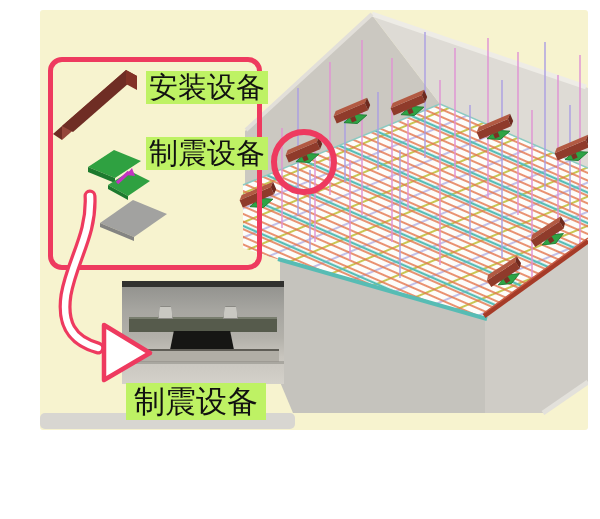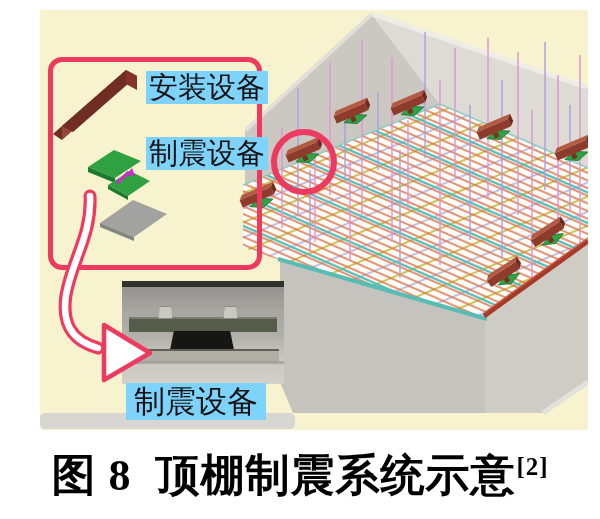--- a/index.html
+++ b/index.html
@@ -5,21 +5,21 @@
   html,body{margin:0;padding:0;background:#ffffff;}
   .page{position:relative;width:600px;height:519px;background:#ffffff;overflow:hidden;
         font-family:"Liberation Serif","DejaVu Serif",serif;}
   .panel{position:absolute;left:40px;top:10px;width:548px;height:420px;
          background:#f7f3cf;border-radius:3px;}
   .scene{position:absolute;left:0;top:0;z-index:0;}
   
   .group-box{position:absolute;left:8px;top:47px;width:204px;height:203px;
              border:5px solid #ee3a5f;border-radius:14px;z-index:1;}
   
-  .lbl{position:absolute;background:#7dd3fc;color:#111;z-index:2;
+  .lbl{position:absolute;background:#bef264;color:#111;z-index:2;
        padding:1px 3px;white-space:nowrap;line-height:1.08;}
   .lbl-install{left:106px;top:61px;font-size:29px;}
   .lbl-damper{left:106px;top:127px;font-size:29px;}
   .lbl-side{left:36px;top:227px;font-size:30px;}
   .lbl-photo{left:86px;top:373px;font-size:31px;padding:2px 8px;}
   
   .arrow-svg{position:absolute;left:0;top:150px;z-index:3;}
   
   .photo{position:absolute;left:82px;top:271px;width:162px;height:103px;z-index:2;
          background:linear-gradient(180deg,#8f8f8b 0%,#a6a5a0 28%,#b3b1aa 55%,#c8c5be 74%,#d4d1ca 100%);
@@ -223,16 +223,13 @@
     </div>
     <div class="lbl lbl-photo">制震设备</div>
 
     <svg class="arrow-svg" width="140" height="240" viewBox="0 0 140 240">
       <path d="M50,36 C52,75 32,100 26,135 C22,162 30,180 58,188" fill="none" stroke="#ee3a5f" stroke-width="13" stroke-linecap="round"></path>
       <path d="M50,36 C52,75 32,100 26,135 C22,162 30,180 58,188" fill="none" stroke="#ffffff" stroke-width="6.5" stroke-linecap="round"></path>
       <polygon points="64,165 110,193 64,220" fill="#ffffff" stroke="#ee3a5f" stroke-width="4.5" stroke-linejoin="round"></polygon>
     </svg>
   </div>
 
-  <div class="caption">
-    <span class="cap-prefix">图 8</span><span class="cap-title">顶棚制震系统示意</span><span class="cap-ref">[2]</span>
-  </div>
 </div>
 
 </body></html>

